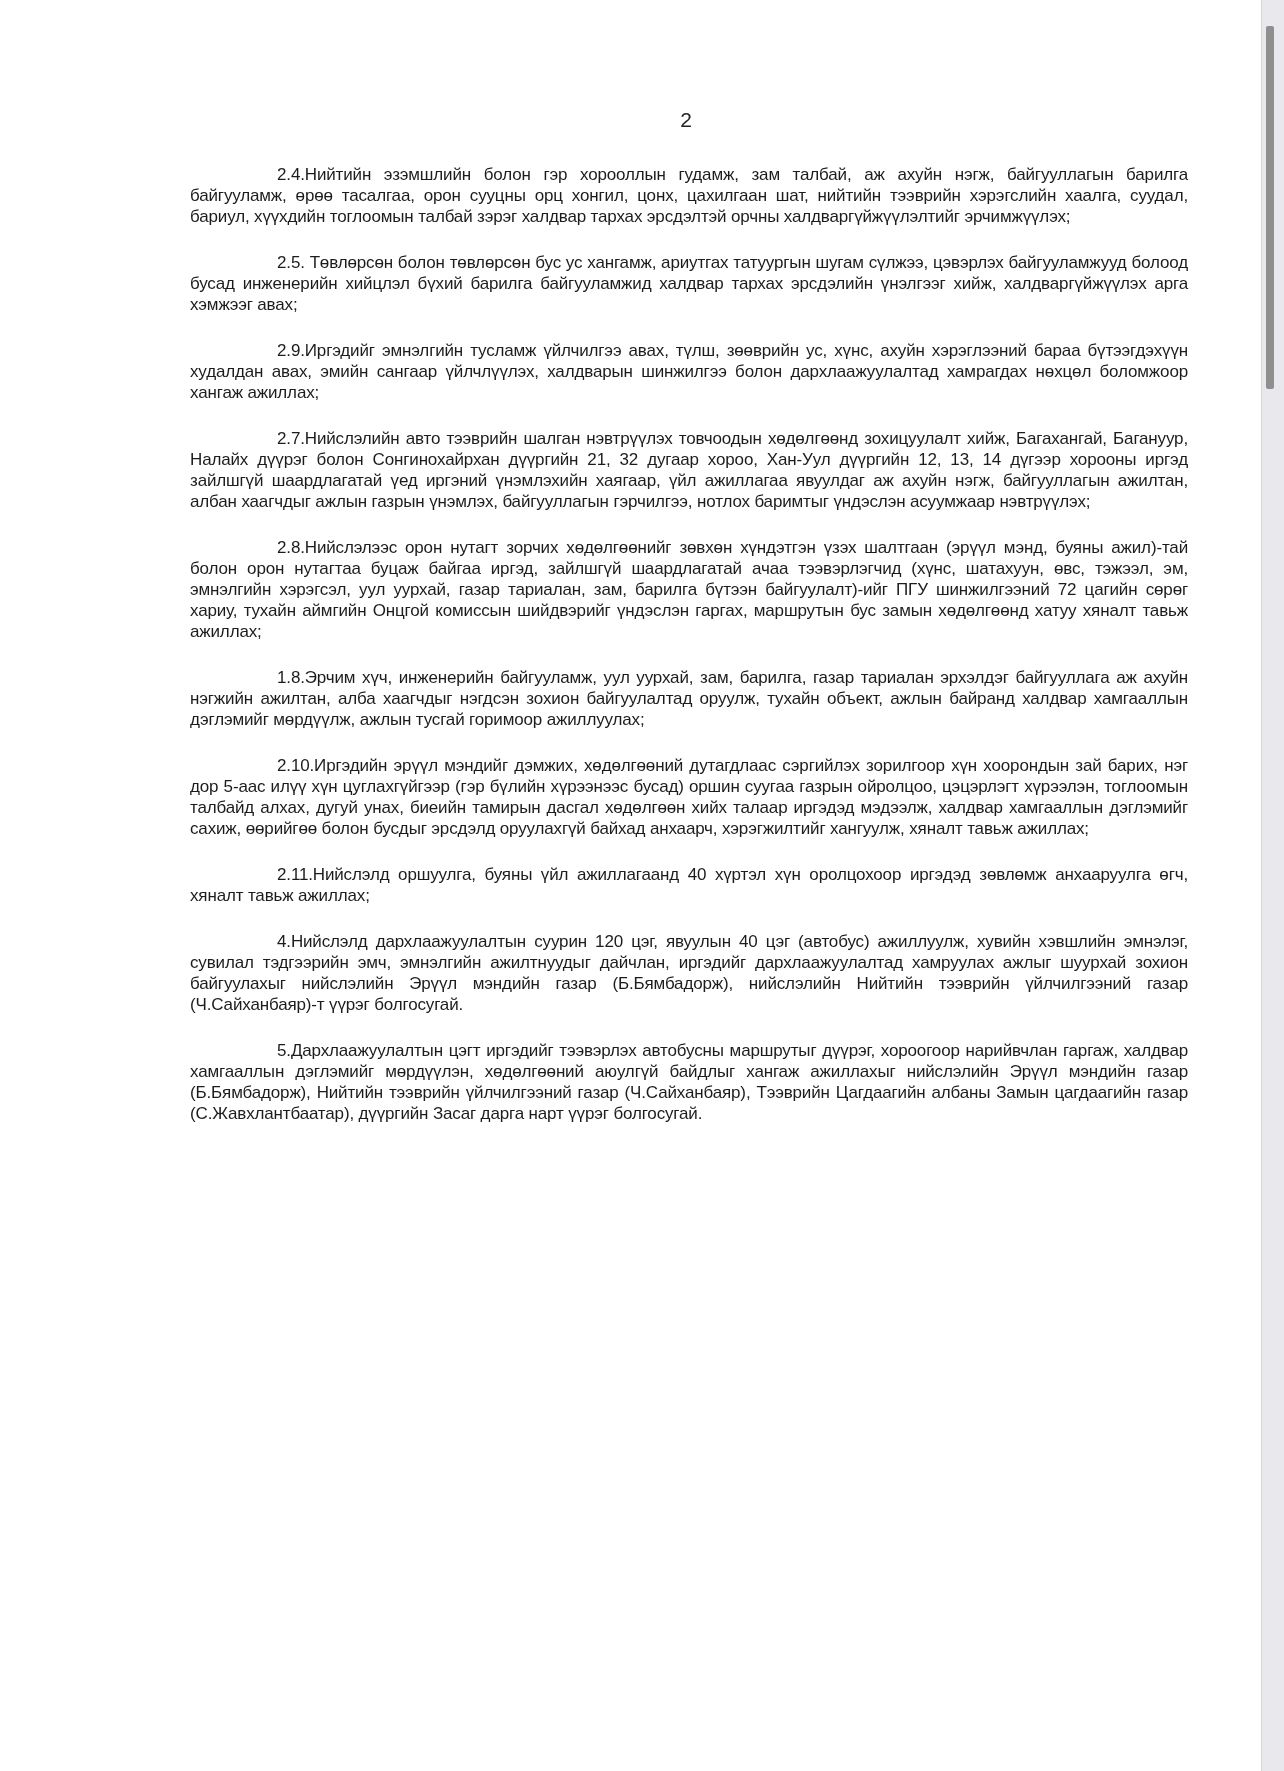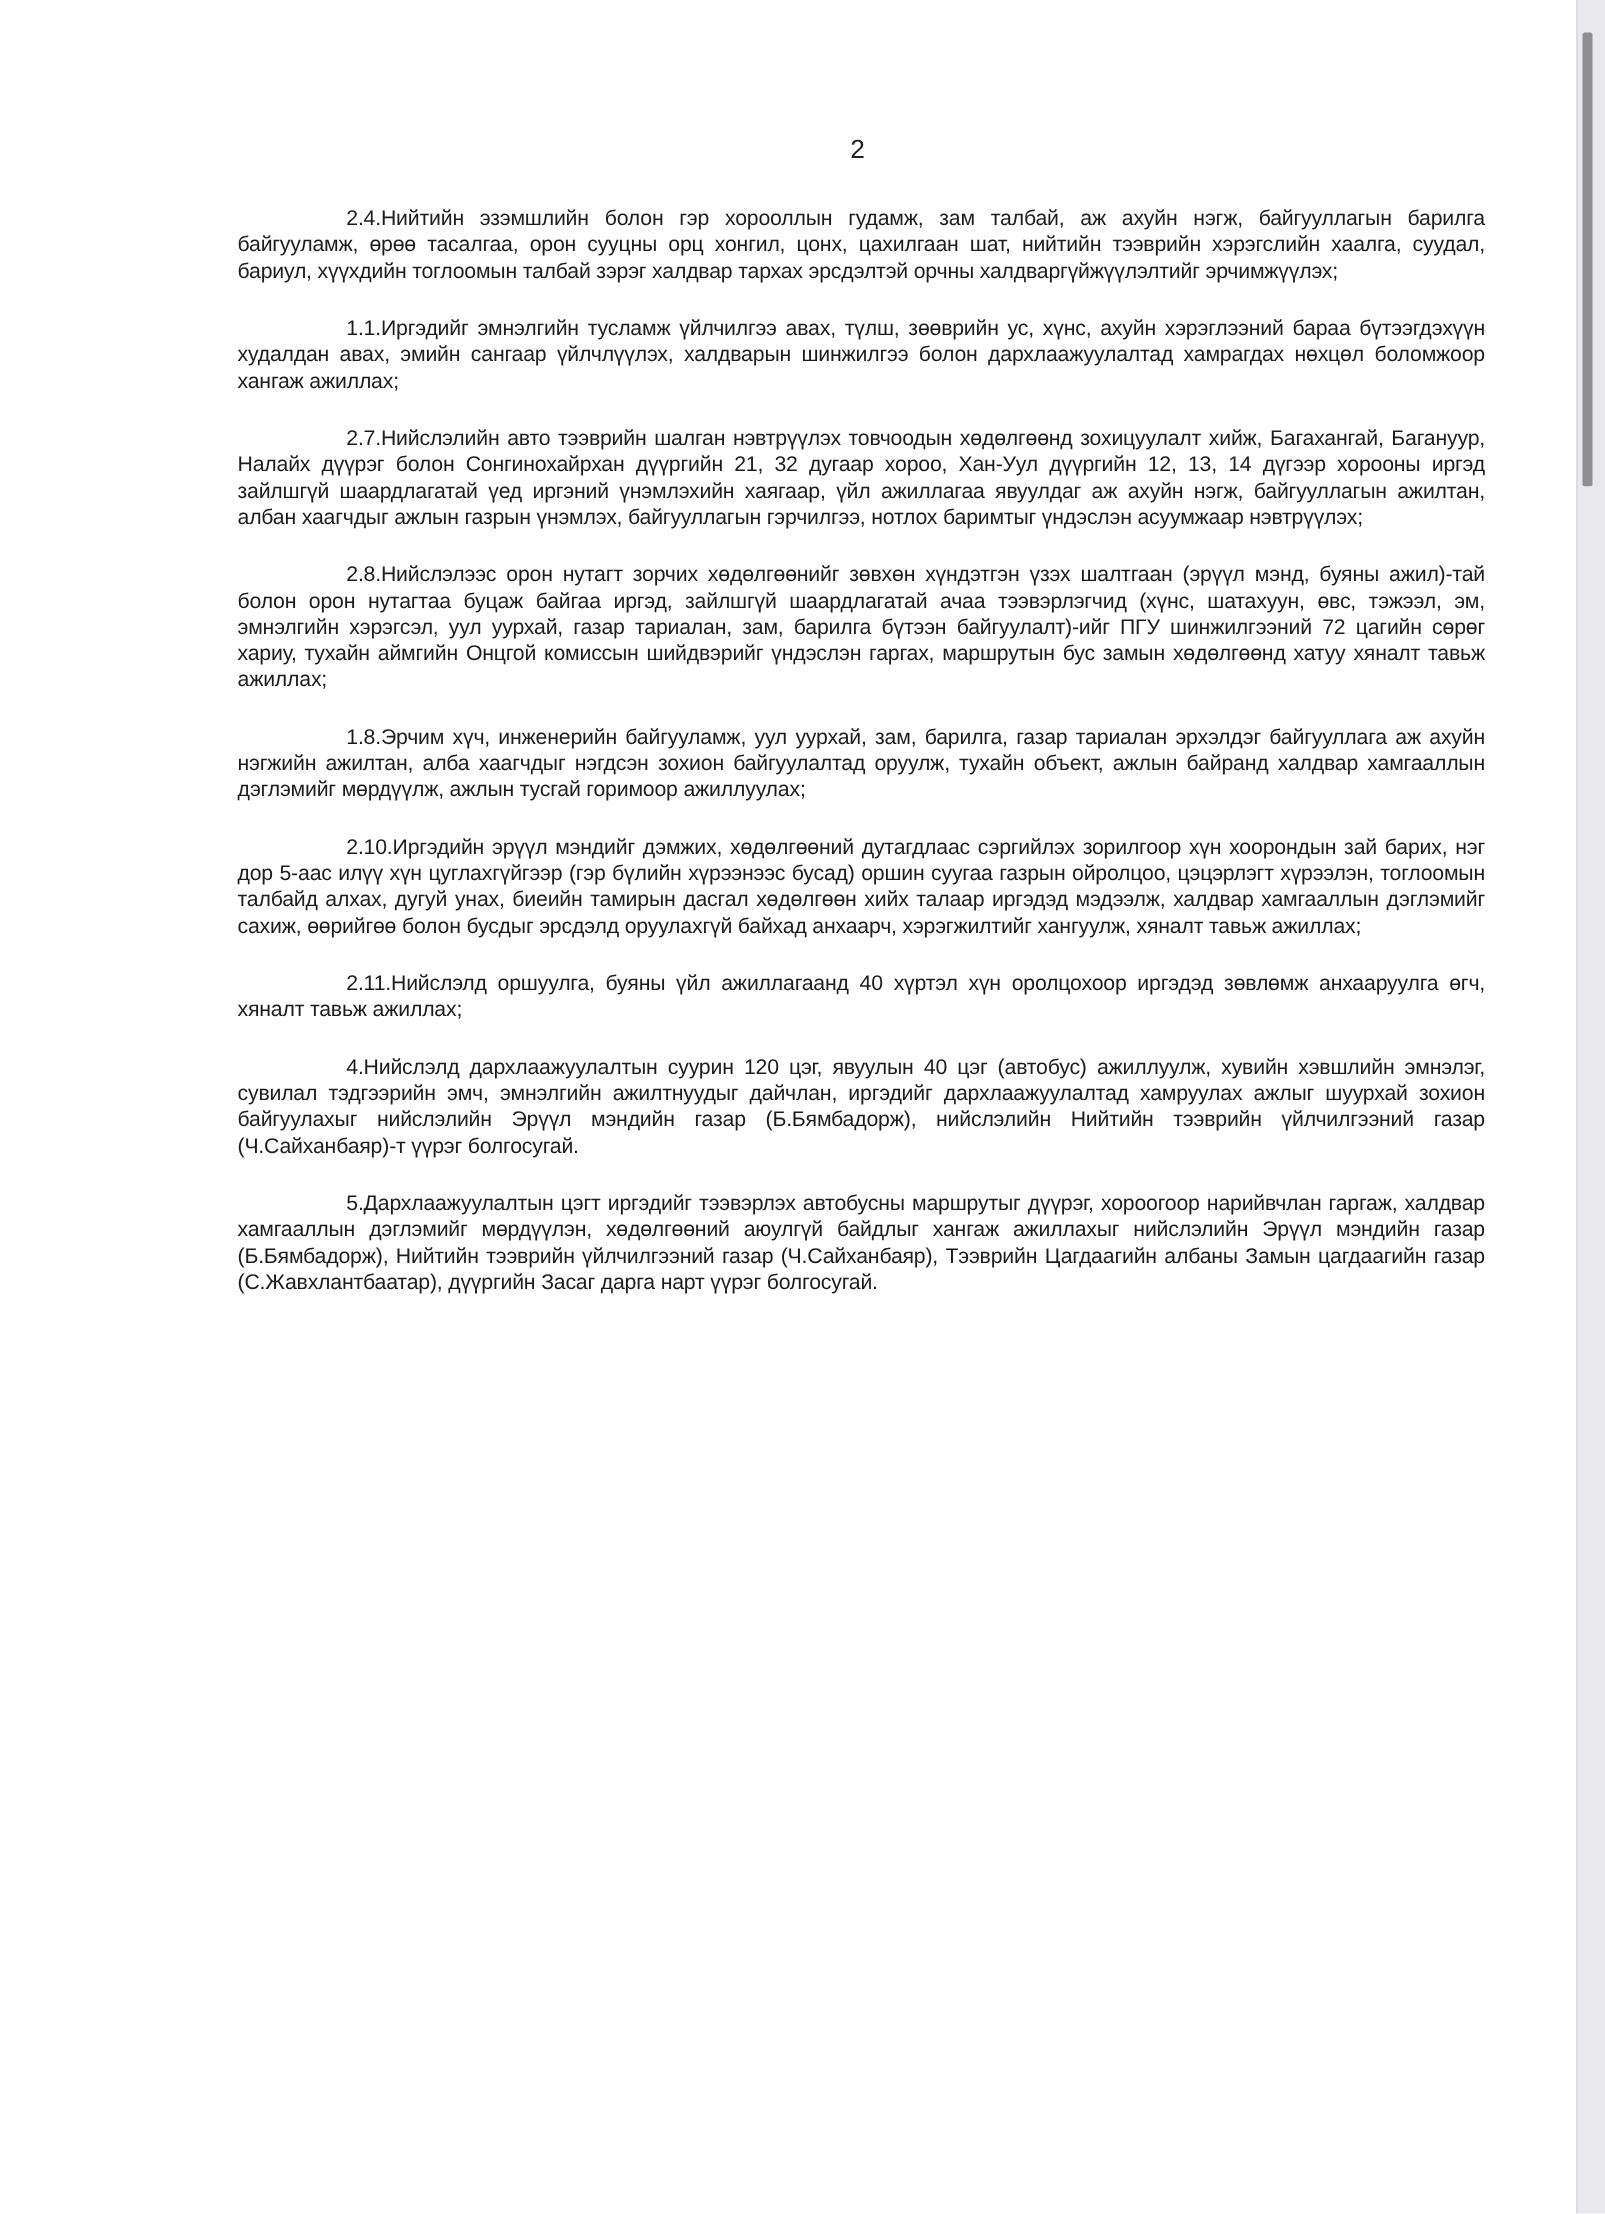--- a/index.html
+++ b/index.html
@@ -33,21 +33,22 @@
     background: #8f8f8f; border-radius: 2px;
   }
 </style>
 </head>
 <body>
 
 <div class="page">
   <div class="page-number">2</div>
   <div class="body-text">
     <p class="para">2.4.Нийтийн эзэмшлийн болон гэр хорооллын гудамж, зам талбай, аж ахуйн нэгж, байгууллагын барилга байгууламж, өрөө тасалгаа, орон сууцны орц хонгил, цонх, цахилгаан шат, нийтийн тээврийн хэрэгслийн хаалга, суудал, бариул, хүүхдийн тоглоомын талбай зэрэг халдвар тархах эрсдэлтэй орчны халдваргүйжүүлэлтийг эрчимжүүлэх;</p>
-    <p class="para">1.1.Иргэдийг эмнэлгийн тусламж үйлчилгээ авах, түлш, зөөврийн ус, хүнс, ахуйн хэрэглээний бараа бүтээгдэхүүн худалдан авах, эмийн сангаар үйлчлүүлэх, халдварын шинжилгээ болон дархлаажуулалтад хамрагдах нөхцөл боломжоор  хангаж ажиллах;</p>
+    <p class="para">2.5. Төвлөрсөн болон төвлөрсөн бус ус хангамж, ариутгах татуургын шугам сүлжээ, цэвэрлэх байгууламжууд болоод бусад инженерийн хийцлэл бүхий барилга байгууламжид халдвар тархах эрсдэлийн үнэлгээг хийж, халдваргүйжүүлэх арга хэмжээг авах;</p>
+    <p class="para">2.9.Иргэдийг эмнэлгийн тусламж үйлчилгээ авах, түлш, зөөврийн ус, хүнс, ахуйн хэрэглээний бараа бүтээгдэхүүн худалдан авах, эмийн сангаар үйлчлүүлэх, халдварын шинжилгээ болон дархлаажуулалтад хамрагдах нөхцөл боломжоор  хангаж ажиллах;</p>
     <p class="para">2.7.Нийслэлийн авто тээврийн шалган нэвтрүүлэх товчоодын хөдөлгөөнд зохицуулалт хийж, Багахангай, Багануур, Налайх дүүрэг болон Сонгинохайрхан дүүргийн 21, 32 дугаар хороо, Хан-Уул дүүргийн 12, 13, 14 дүгээр хорооны иргэд зайлшгүй шаардлагатай үед иргэний үнэмлэхийн хаягаар, үйл ажиллагаа явуулдаг аж ахуйн нэгж, байгууллагын ажилтан, албан хаагчдыг ажлын газрын үнэмлэх, байгууллагын гэрчилгээ, нотлох баримтыг үндэслэн асуумжаар нэвтрүүлэх;</p>
     <p class="para">2.8.Нийслэлээс орон нутагт зорчих хөдөлгөөнийг зөвхөн хүндэтгэн үзэх шалтгаан (эрүүл мэнд, буяны ажил)-тай болон орон нутагтаа буцаж байгаа иргэд, зайлшгүй шаардлагатай ачаа тээвэрлэгчид (хүнс, шатахуун, өвс, тэжээл, эм, эмнэлгийн хэрэгсэл, уул уурхай, газар тариалан, зам, барилга бүтээн байгуулалт)-ийг ПГУ шинжилгээний 72 цагийн сөрөг хариу, тухайн аймгийн Онцгой комиссын шийдвэрийг үндэслэн гаргах, маршрутын бус замын хөдөлгөөнд хатуу хяналт тавьж ажиллах;</p>
     <p class="para">1.8.Эрчим хүч, инженерийн байгууламж, уул уурхай, зам, барилга, газар тариалан эрхэлдэг байгууллага аж ахуйн нэгжийн ажилтан, алба хаагчдыг нэгдсэн зохион байгуулалтад оруулж, тухайн объект, ажлын байранд халдвар хамгааллын дэглэмийг мөрдүүлж, ажлын тусгай горимоор ажиллуулах;</p>
     <p class="para">2.10.Иргэдийн эрүүл мэндийг дэмжих, хөдөлгөөний дутагдлаас сэргийлэх зорилгоор хүн хоорондын зай барих, нэг дор 5-аас илүү хүн цуглахгүйгээр (гэр бүлийн хүрээнээс бусад) оршин суугаа газрын ойролцоо, цэцэрлэгт хүрээлэн, тоглоомын талбайд алхах, дугуй унах, биеийн тамирын дасгал хөдөлгөөн хийх талаар иргэдэд мэдээлж, халдвар хамгааллын дэглэмийг сахиж, өөрийгөө болон бусдыг эрсдэлд оруулахгүй байхад анхаарч, хэрэгжилтийг хангуулж, хяналт тавьж ажиллах;</p>
     <p class="para">2.11.Нийслэлд оршуулга, буяны үйл ажиллагаанд 40 хүртэл хүн оролцохоор иргэдэд зөвлөмж анхааруулга өгч, хяналт тавьж ажиллах;</p>
     <p class="para">4.Нийслэлд дархлаажуулалтын суурин 120 цэг, явуулын 40 цэг (автобус) ажиллуулж, хувийн хэвшлийн эмнэлэг, сувилал тэдгээрийн эмч, эмнэлгийн ажилтнуудыг дайчлан, иргэдийг дархлаажуулалтад хамруулах ажлыг шуурхай зохион байгуулахыг нийслэлийн Эрүүл мэндийн газар (Б.Бямбадорж), нийслэлийн Нийтийн тээврийн үйлчилгээний газар (Ч.Сайханбаяр)-т үүрэг болгосугай.</p>
     <p class="para">5.Дархлаажуулалтын цэгт иргэдийг тээвэрлэх автобусны маршрутыг дүүрэг, хороогоор нарийвчлан гаргаж, халдвар хамгааллын дэглэмийг мөрдүүлэн, хөдөлгөөний аюулгүй байдлыг хангаж ажиллахыг нийслэлийн Эрүүл мэндийн газар (Б.Бямбадорж), Нийтийн тээврийн үйлчилгээний газар (Ч.Сайханбаяр), Тээврийн Цагдаагийн албаны Замын цагдаагийн газар (С.Жавхлантбаатар), дүүргийн Засаг дарга нарт үүрэг болгосугай.</p>
   </div>
 </div>
 

